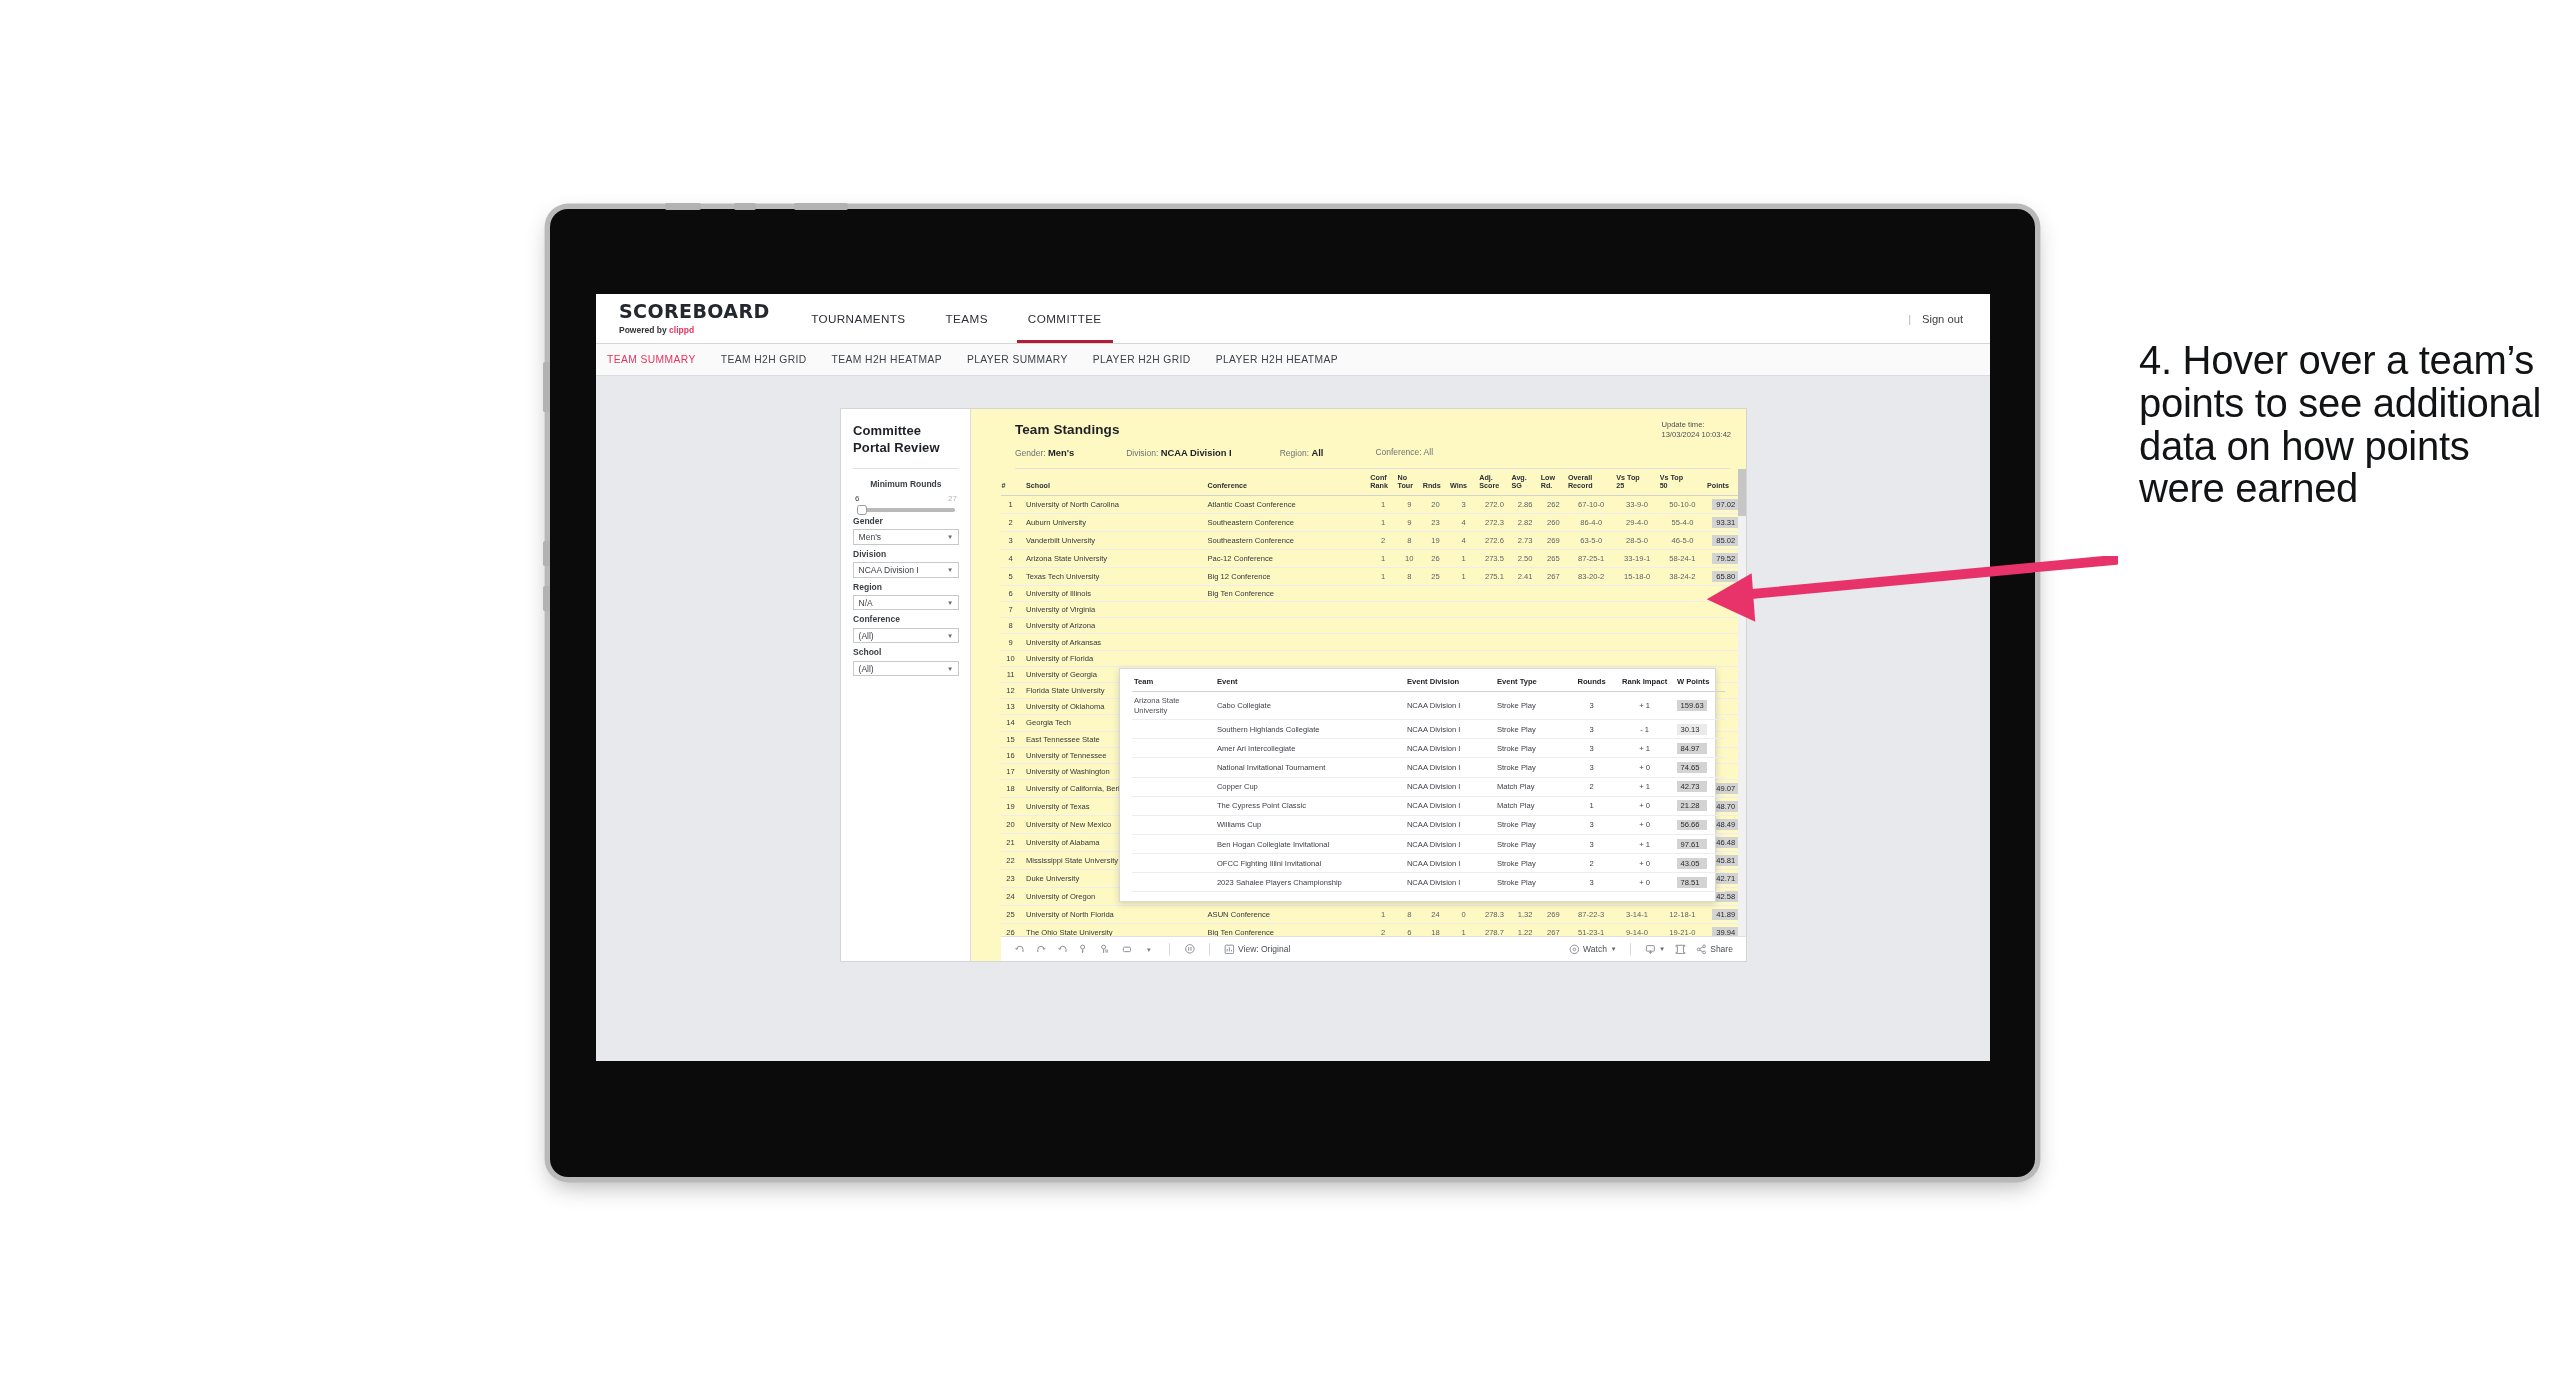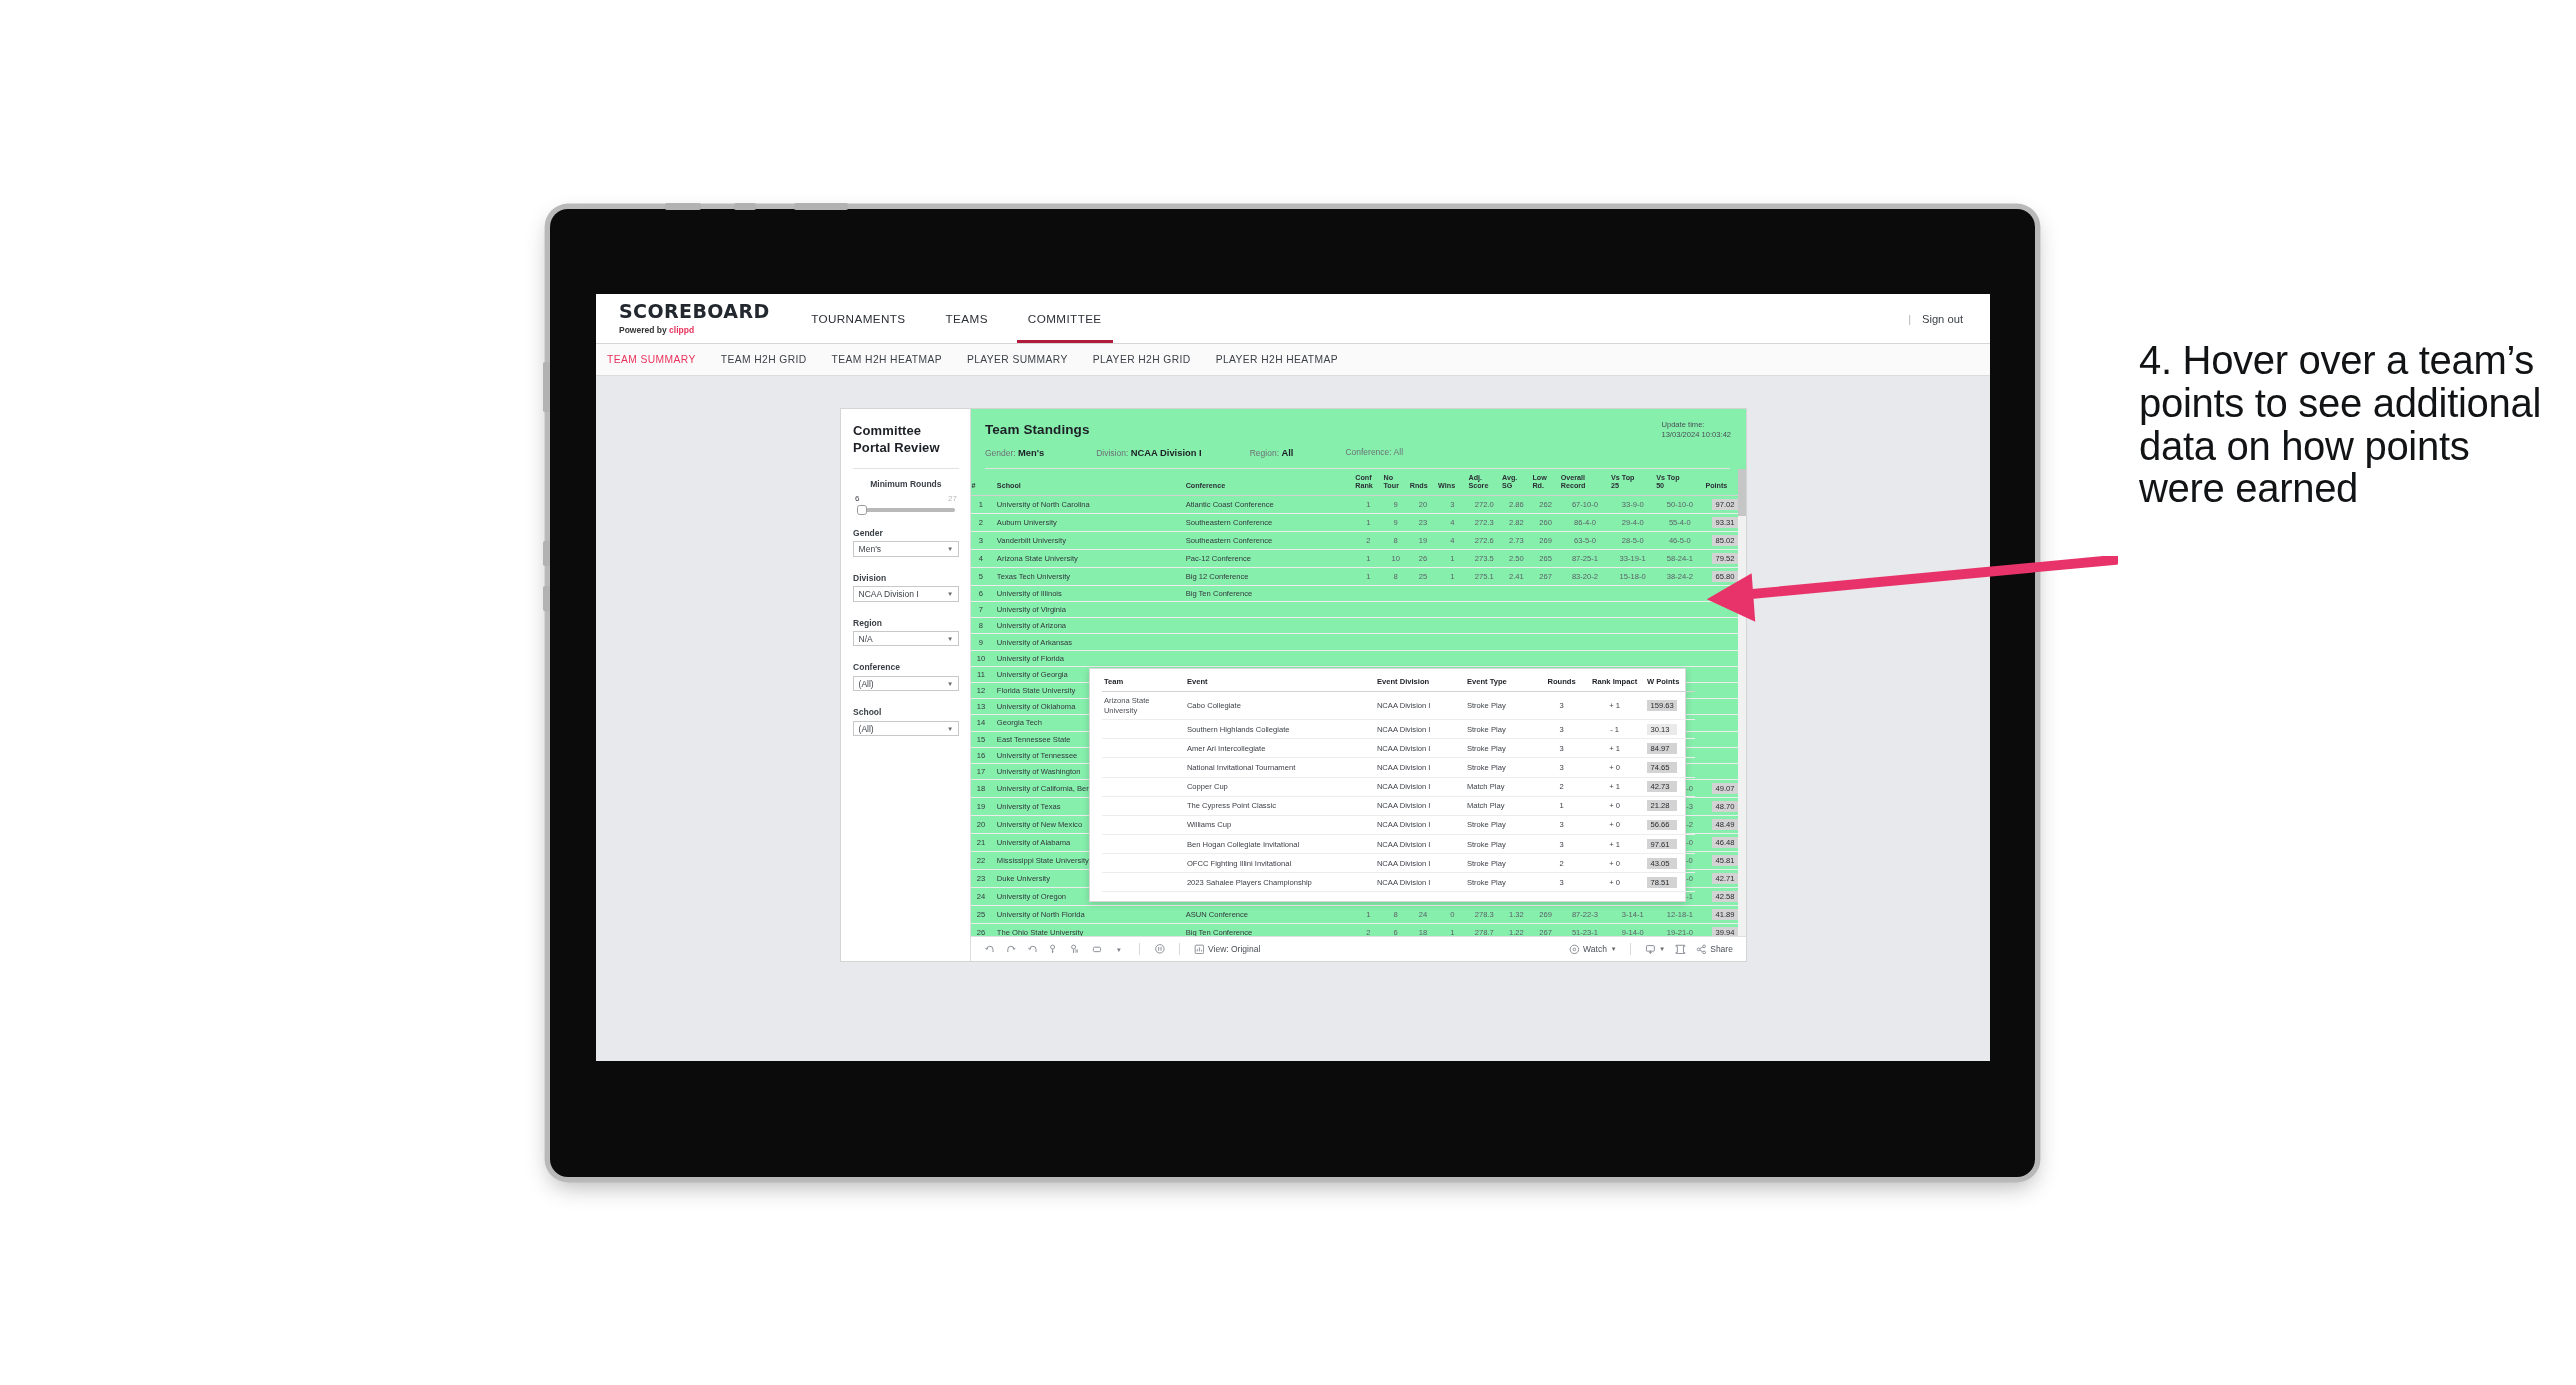--- a/index.html
+++ b/index.html
@@ -114,31 +114,31 @@
   .slider-vals .hi { color: #b7b7b7; }
   .slider-track {
     position: relative; height: 3.6px; background: #b9b9b9;
     border-radius: 1.8px; margin: 5.4px 3.6px 0 3.6px;
   }
   .slider-knob {
     position: absolute; left: 0; top: -3.6px;
     width: 10px; height: 10.8px;
     background: #fff; border: 1.4px solid #9a9a9a; border-radius: 2.7px;
   }
-  .filter { margin-top: 16px; }
+  .filter { margin-top: 4px; }
   .filter-label { font-size: 8.5px; font-weight: 700; color: #3a3f46; margin-bottom: 3.6px; }
   .select {
     height: 15.3px; border: 0.9px solid #c8c8c8; background: #fff;
     display: flex; align-items: center; justify-content: space-between;
     padding: 0 4.5px; font-size: 8.5px; color: #3a3f46; cursor: pointer;
   }
   .caret { font-size: 6.3px; color: #6a6a6a; }
 
   
-  .panel { flex: 1; min-width: 0; background: #86efac; position: relative; display: flex; flex-direction: column; }
+  .panel { flex: 1; min-width: 0; background: #fef9c3; position: relative; display: flex; flex-direction: column; padding-left: 30px; }
   .panel-head { padding: 12.6px 16px 0 14.4px; position: relative; }
   .panel-title { font-size: 13.5px; font-weight: 600; color: #1d2026; letter-spacing: 0.1px; }
   .update-box {
     position: absolute; right: 14.4px; top: 10.8px;
     text-align: left; font-size: 7.6px; color: #4a4f56; line-height: 1.35;
   }
   .meta-row {
     display: flex; margin-top: 10px; padding-bottom: 10px;
     border-bottom: 0.9px solid #e2e2e2;
     font-size: 8.5px; color: #6d7177;

